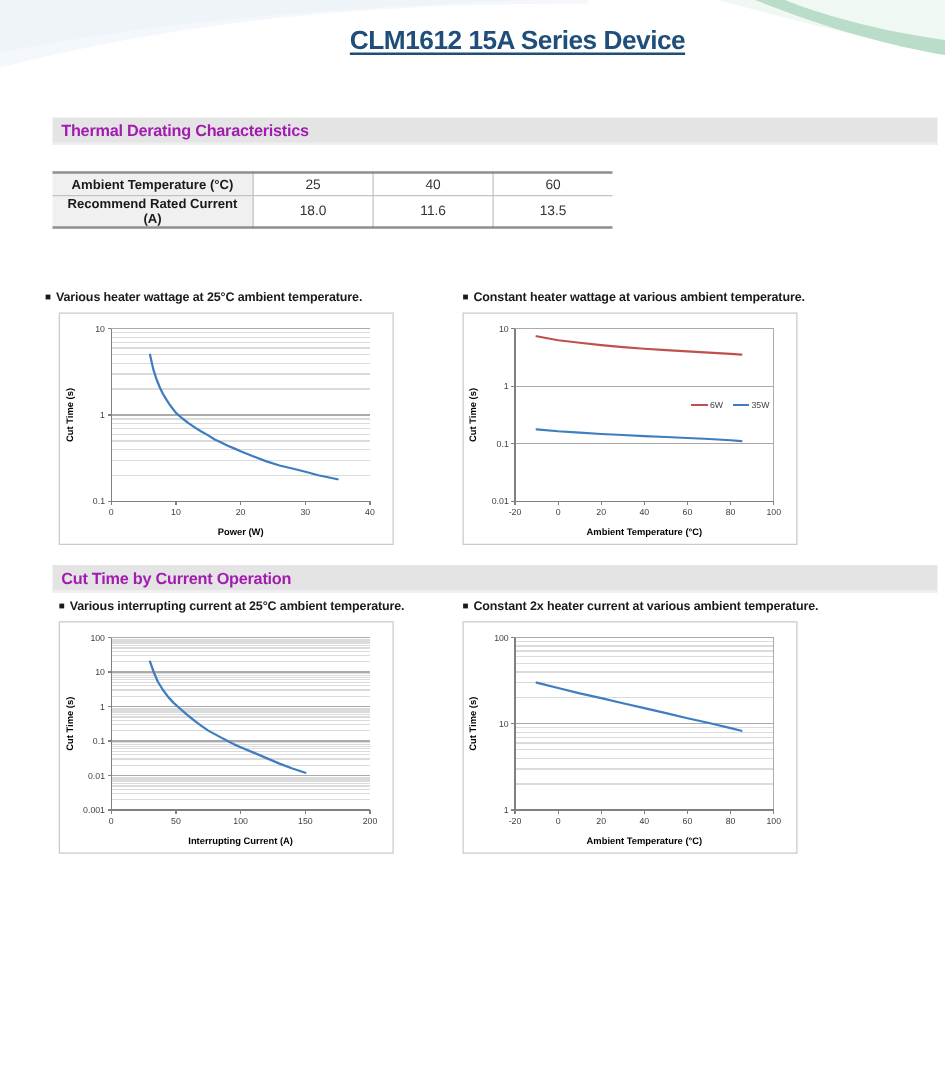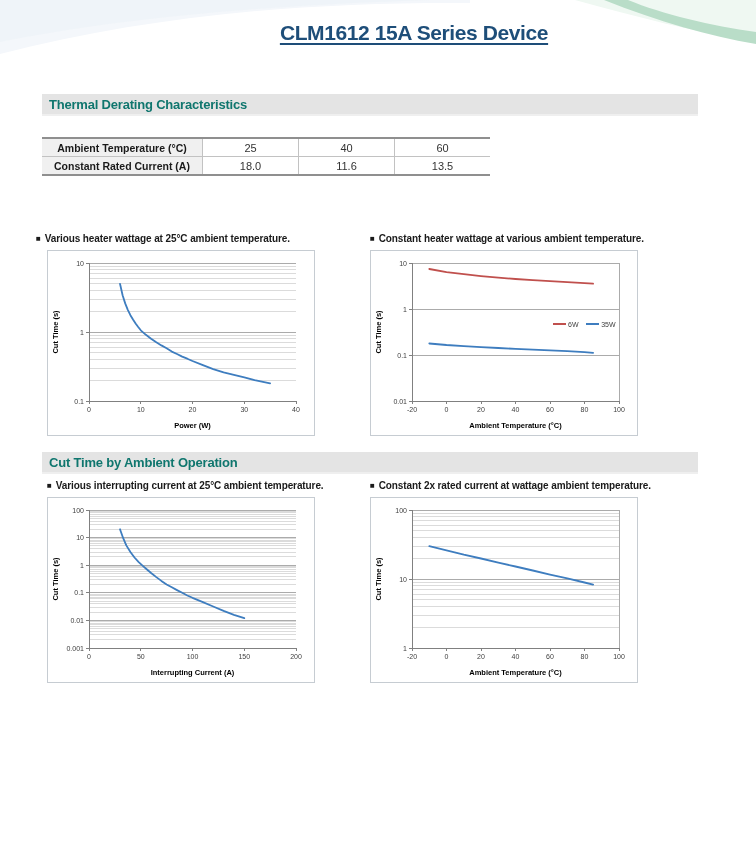--- a/index.html
+++ b/index.html
@@ -2,23 +2,23 @@
 <html><head>
 <meta charset="utf-8">
 <style>
   html,body{margin:0;padding:0;background:#fff;}
   .page{position:relative;width:756px;height:861px;background:#ffffff;overflow:hidden;
         font-family:"Liberation Sans",sans-serif;color:#1a1a1a;}
   .deco{position:absolute;top:0;left:0;pointer-events:none;}
   .title{position:absolute;top:21px;left:0;width:100%;margin:0;text-align:center;
          font-size:21px;font-weight:bold;color:#1E4E79;letter-spacing:-0.4px;
          text-decoration:underline;text-decoration-thickness:2px;text-underline-offset:3px;padding-left:36px;}
-  .bar{position:absolute;left:42px;width:656px;height:22px;background:#E4E4E4;
+  .bar{position:absolute;left:42px;width:708px;height:22px;background:#E4E4E4;
        border-bottom:2px solid #efefef;box-sizing:border-box;font-size:13px;font-weight:bold;
-       line-height:21px;padding-left:7px;letter-spacing:-0.2px;color:#0f766e;}
+       line-height:21px;padding-left:7px;letter-spacing:-0.2px;color:#a21caf;}
   .tbl{position:absolute;left:42px;top:137px;border-collapse:collapse;
        border-top:2px solid #8f8f8f;border-bottom:2px solid #8f8f8f;
        border-left:hidden;border-right:hidden;font-size:11px;color:#333;}
   .tbl th,.tbl td{border:1px solid #c2c2c2;height:17px;padding:0 4px;}
   .tbl th{background:#F0F0F0;font-weight:bold;width:152px;font-size:10.5px;text-align:center;color:#1a1a1a;}
   .tbl td{width:87px;text-align:center;font-size:11px;}
   .caption{position:absolute;font-size:10px;font-weight:bold;color:#1a1a1a;letter-spacing:-0.1px;white-space:nowrap;}
   .caption .sq{display:inline-block;font-size:8px;margin-right:4px;transform:translateY(-1px);}
   .chart{position:absolute;width:266px;height:184px;background:#fff;border:1px solid #c6ccd2;box-sizing:content-box;}
 </style>
@@ -42,21 +42,21 @@
 
   <table class="tbl">
     <tbody>
       <tr>
         <th>Ambient Temperature (°C)</th>
         <td>25</td>
         <td>40</td>
         <td>60</td>
       </tr>
       <tr>
-        <th>Constant Rated Current (A)</th>
+        <th>Recommend Rated Current (A)</th>
         <td>18.0</td>
         <td>11.6</td>
         <td>13.5</td>
       </tr>
     </tbody>
   </table>
 
 
   <div class="caption" style="left:36px;top:233px;">
     <span class="sq">■</span><span>Various heater wattage at 25°C ambient temperature.</span>
@@ -141,28 +141,28 @@
         <path d="M58.3,92.5 L75.5,94.0 L92.8,95.1 L110.0,96.2 L127.3,97.0 L144.5,97.9 L161.8,98.6 L179.0,99.4 L196.3,100.2 L213.5,101.2 L222.1,101.9" fill="none" stroke="#3E7DBF" stroke-width="1.8" stroke-linecap="round" stroke-linejoin="round"></path>
         <line x1="182" y1="73" x2="195" y2="73" stroke="#C0504D" stroke-width="1.8" shape-rendering="crispEdges"></line>
         <text x="197" y="75.5" text-anchor="start" font-size="7" fill="#404040" font-family="Liberation Sans, sans-serif">6W</text>
         <line x1="215.2" y1="73" x2="228.2" y2="73" stroke="#3E7DBF" stroke-width="1.8" shape-rendering="crispEdges"></line>
         <text x="230.2" y="75.5" text-anchor="start" font-size="7" fill="#404040" font-family="Liberation Sans, sans-serif">35W</text>
         <text x="144.5" y="177" text-anchor="middle" font-size="7.5" fill="#000" font-weight="bold" font-family="Liberation Sans, sans-serif">Ambient Temperature (°C)</text>
         <text x="10" y="81.0" transform="rotate(-90 10 81.0)" text-anchor="middle" font-size="7.5" font-weight="bold" fill="#000" font-family="Liberation Sans, sans-serif">Cut Time (s)</text>
       </svg></div>
 
   <div class="bar" style="top:452px;">
-    <span>Cut Time by Ambient Operation</span>
+    <span>Cut Time by Current Operation</span>
   </div>
 
   <div class="caption" style="left:47px;top:480px;">
     <span class="sq">■</span><span>Various interrupting current at 25°C ambient temperature.</span>
   </div>
   <div class="caption" style="left:370px;top:480px;">
-    <span class="sq">■</span><span>Constant 2x rated current at wattage ambient temperature.</span>
+    <span class="sq">■</span><span>Constant 2x heater current at various ambient temperature.</span>
   </div>
 
   <div class="chart" style="left:47px;top:497px;"><svg width="266" height="184" viewBox="0 0 266 184">
         <line x1="41" y1="150.0" x2="248" y2="150.0" stroke="#ABABAB" stroke-width="1" shape-rendering="crispEdges"></line>
         <line x1="41" y1="141.7" x2="248" y2="141.7" stroke="#DBDBDB" stroke-width="1" shape-rendering="crispEdges"></line>
         <line x1="41" y1="136.8" x2="248" y2="136.8" stroke="#DBDBDB" stroke-width="1" shape-rendering="crispEdges"></line>
         <line x1="41" y1="133.4" x2="248" y2="133.4" stroke="#DBDBDB" stroke-width="1" shape-rendering="crispEdges"></line>
         <line x1="41" y1="130.7" x2="248" y2="130.7" stroke="#DBDBDB" stroke-width="1" shape-rendering="crispEdges"></line>
         <line x1="41" y1="128.5" x2="248" y2="128.5" stroke="#DBDBDB" stroke-width="1" shape-rendering="crispEdges"></line>
         <line x1="41" y1="126.7" x2="248" y2="126.7" stroke="#DBDBDB" stroke-width="1" shape-rendering="crispEdges"></line>

